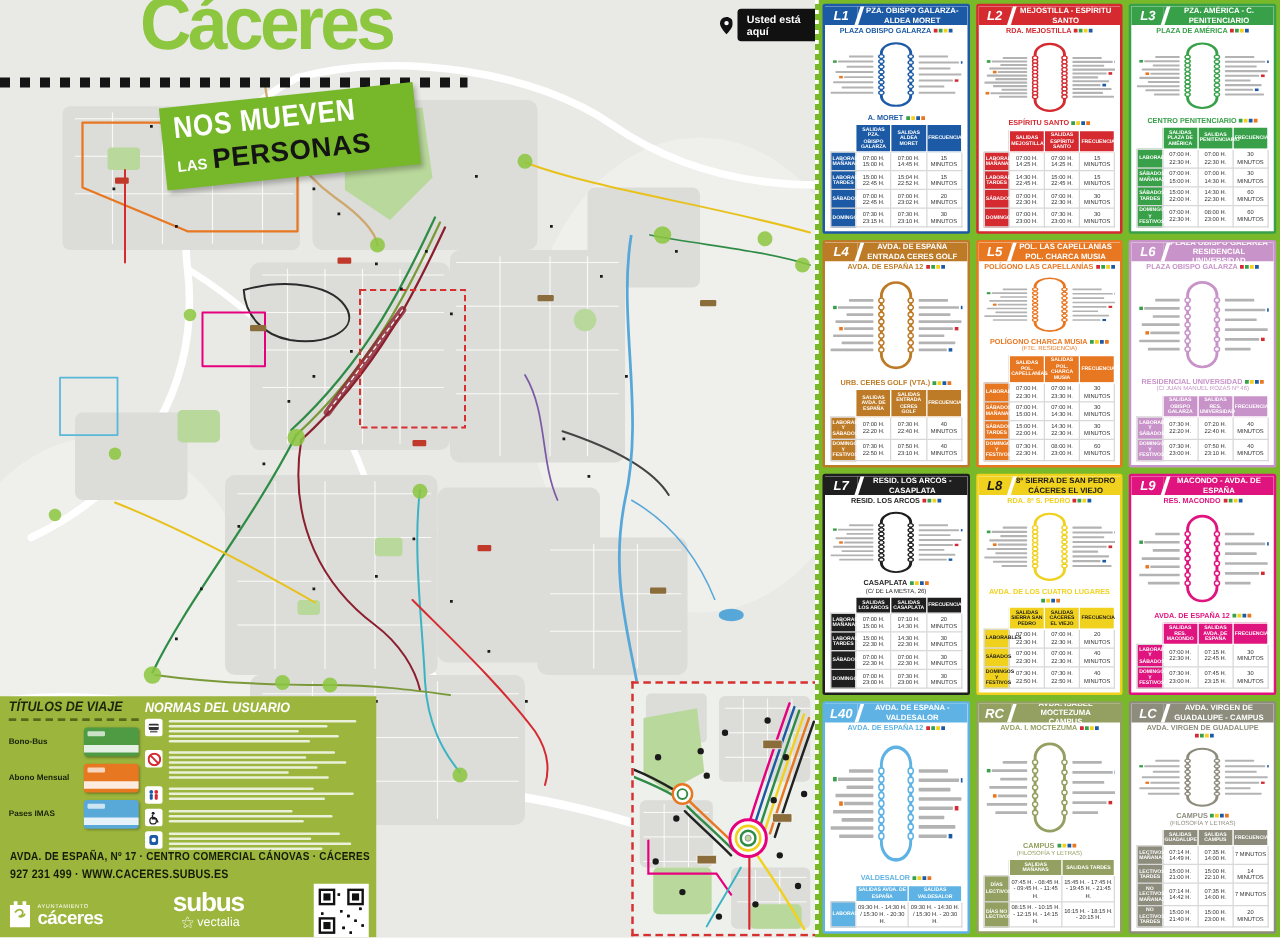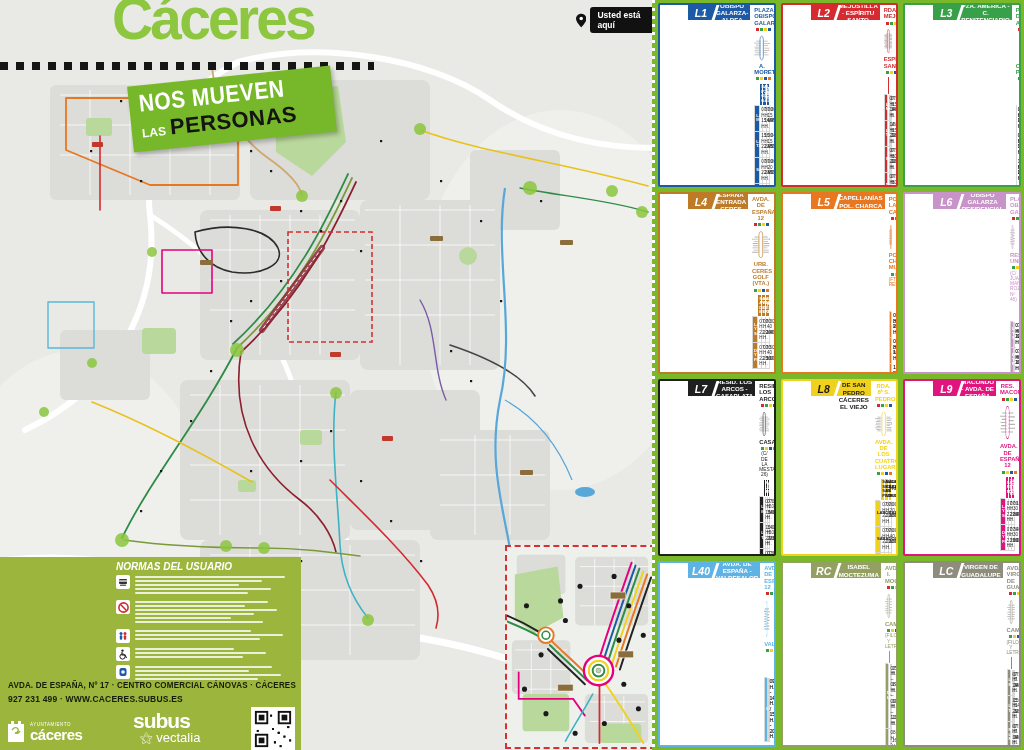--- a/index.html
+++ b/index.html
@@ -53,31 +53,31 @@
   .oficina-bar .es{font-size:9px;font-weight:bold;font-style:italic;color:#141c08;transform:scaleY(1.1);}
   .oficina-bar .en{font-size:9px;font-weight:bold;font-style:italic;color:#fff;transform:scaleY(1.1);}
   .addr{position:absolute;left:8px;top:124px;font-size:8px;font-weight:bold;color:#141c08;letter-spacing:.2px;transform:scaleY(1.15);transform-origin:left;}
   .phone{position:absolute;left:8px;top:137px;font-size:8.5px;font-weight:bold;color:#141c08;letter-spacing:.2px;transform:scaleY(1.15);transform-origin:left;}
   .logos{position:absolute;left:6px;top:150px;right:6px;display:flex;align-items:center;justify-content:space-between;}
   .citylogo{display:flex;align-items:flex-end;gap:4px;}
   .citylogo .txt .small{font-size:4.5px;color:#fff;letter-spacing:.5px;}
   .citylogo .txt .big{font-size:15px;font-weight:bold;color:#fff;letter-spacing:-.5px;line-height:1;}
   .subuslogo{text-align:left;}
   .subuslogo .main{font-size:21px;font-weight:bold;color:#fff;letter-spacing:-1px;line-height:.9;}
-  .subuslogo .sub{font-size:13px;color:#fff;margin-left:7px;}
+  .subuslogo .sub{font-size:10px;color:#fff;margin-left:7px;}
   .qr{width:40px;height:40px;background:#fff;padding:2px;}
 
   
   .lines-grid{position:absolute;left:652px;top:0;width:372px;height:750px;box-sizing:border-box;
      background:#79b829;display:grid;grid-template-columns:repeat(3,1fr);
      grid-template-rows:184px 182px 177px 1fr;gap:5px;padding:3px 3px 3px 6px;}
   .lines-grid::before{content:'';position:absolute;left:0;top:0;bottom:0;width:3px;
      background:repeating-linear-gradient(180deg,#fff 0 3px,transparent 3px 8px);}
   .card{--lc:#1c5aa5;background:#fff;border:2px solid var(--lc);border-radius:2px;
-     display:flex;flex-direction:row;overflow:hidden;box-sizing:border-box;padding-left:28px;}
+     display:flex;flex-direction:column;overflow:hidden;box-sizing:border-box;}
   .card-header{display:flex;height:15px;flex:0 0 15px;}
   .code{background:var(--lc);color:#fff;font-weight:bold;font-style:italic;font-size:10.5px;
      width:26px;display:flex;align-items:center;justify-content:center;position:relative;}
   .code::after{content:'';position:absolute;right:-2px;top:0;bottom:0;width:2.5px;background:#fff;transform:skewX(-18deg);}
   .title{flex:1;background:var(--lc);color:#fff;font-weight:bold;font-size:6.2px;text-transform:uppercase;
      display:flex;flex-direction:column;align-items:center;justify-content:center;line-height:1.15;text-align:center;padding:0 2px;}
   .card.dark-text .code,.card.dark-text .title{color:#1a1a1a;}
   .card-body{flex:1;display:flex;flex-direction:column;padding:2px 4px 3px;overflow:hidden;}
   .terminus{text-align:center;color:var(--lc);font-weight:bold;font-size:5.8px;text-transform:uppercase;line-height:1.1;}
   .terminus .sub{display:block;font-weight:normal;font-size:4.8px;}
@@ -320,20 +320,39 @@
             <circle cx="70" cy="190" r="2.6"></circle>
             <circle cx="40" cy="170" r="2.6"></circle>
           <circle cx="18" cy="145" r="2.6"></circle>
             <circle cx="55" cy="55" r="2.6"></circle>
             <circle cx="115" cy="95" r="2.6"></circle>
         </g>
       </svg>
     </div>
 
     <div class="info-panel">
+      <div class="titulos">
+        <h3>TÍTULOS DE VIAJE</h3>
+        <div id="titulos-list">
+  <div class="titulo-item">
+    <span class="lbl">Bono-Bus</span>
+    <span class="titulo-card" style="background: rgb(78, 155, 68);"></span>
+  </div>
+
+  <div class="titulo-item">
+    <span class="lbl">Abono Mensual</span>
+    <span class="titulo-card" style="background: rgb(232, 119, 34);"></span>
+  </div>
+
+  <div class="titulo-item">
+    <span class="lbl">Pases IMAS</span>
+    <span class="titulo-card" style="background: rgb(88, 168, 216);"></span>
+  </div>
+</div>
+      </div>
       <div class="normas">
         <h3>NORMAS DEL USUARIO</h3>
         <div class="norma-row">
           <span class="norma-icon">
             <svg width="10" height="10" viewBox="0 0 10 10">
                 <rect x="1" y="2" width="8" height="5" rx="1" fill="#333"></rect>
                 <rect x="1" y="3.4" width="8" height="1.2" fill="#fff"></rect>
                 <rect x="2" y="7.5" width="6" height="1.5" rx=".5" fill="#666"></rect>
               </svg>
           </span>

